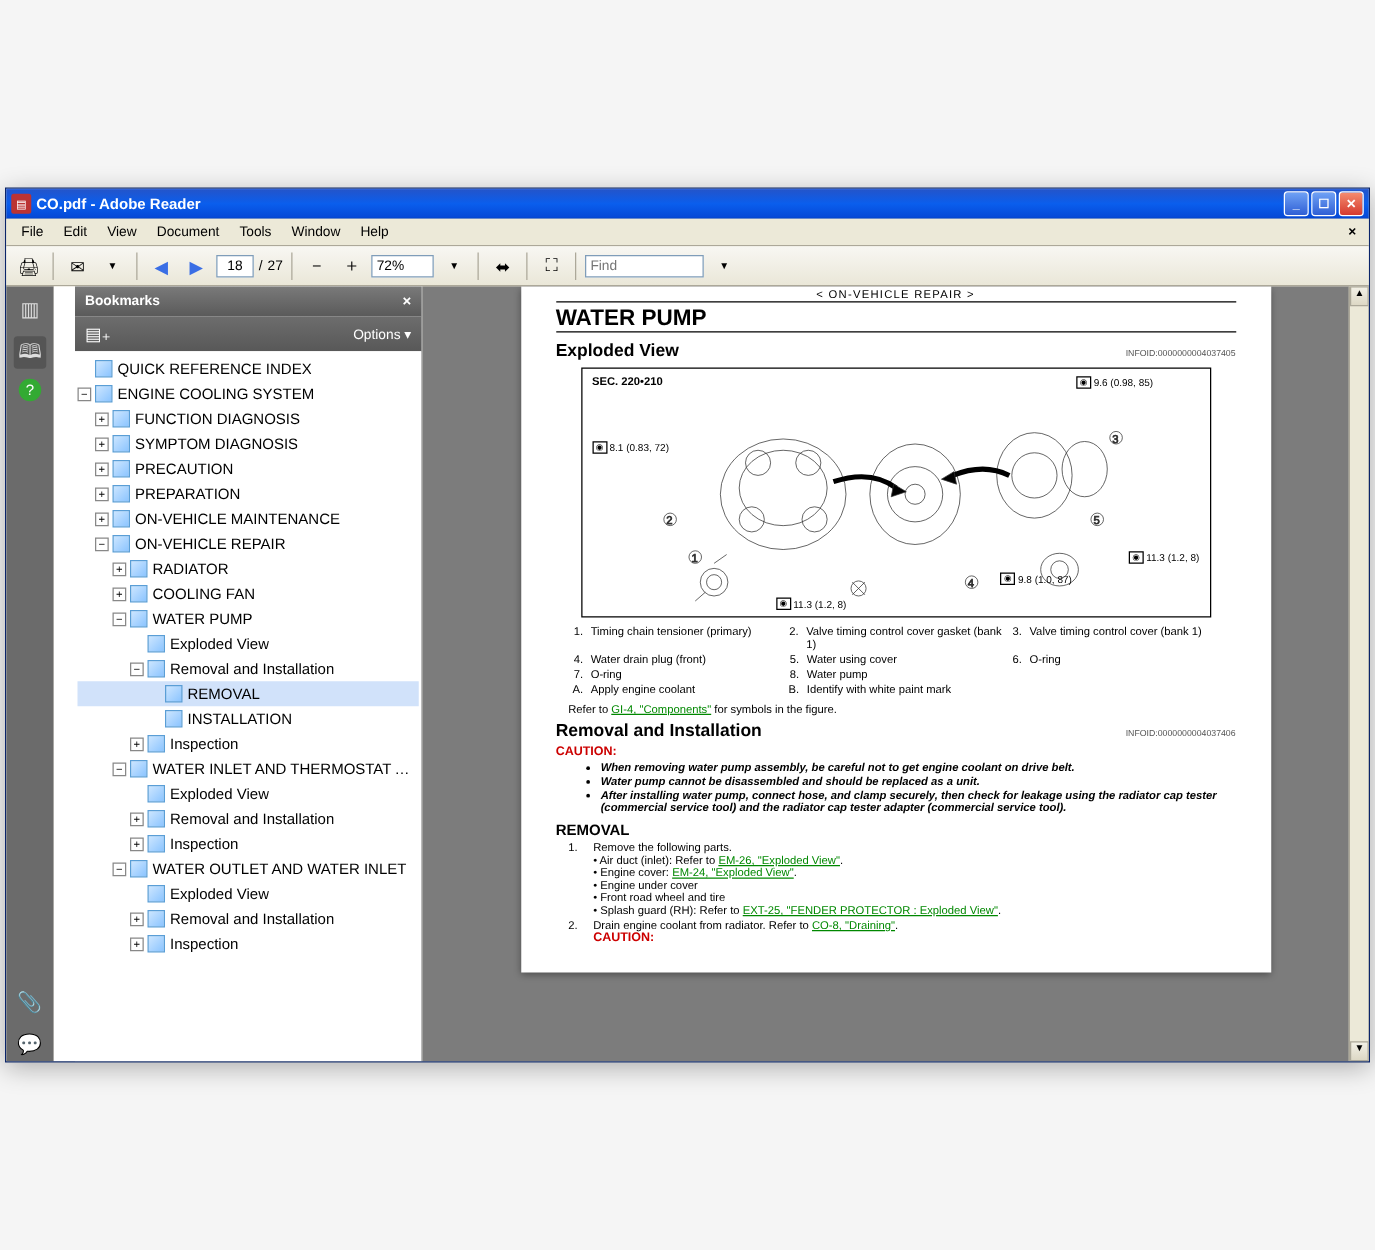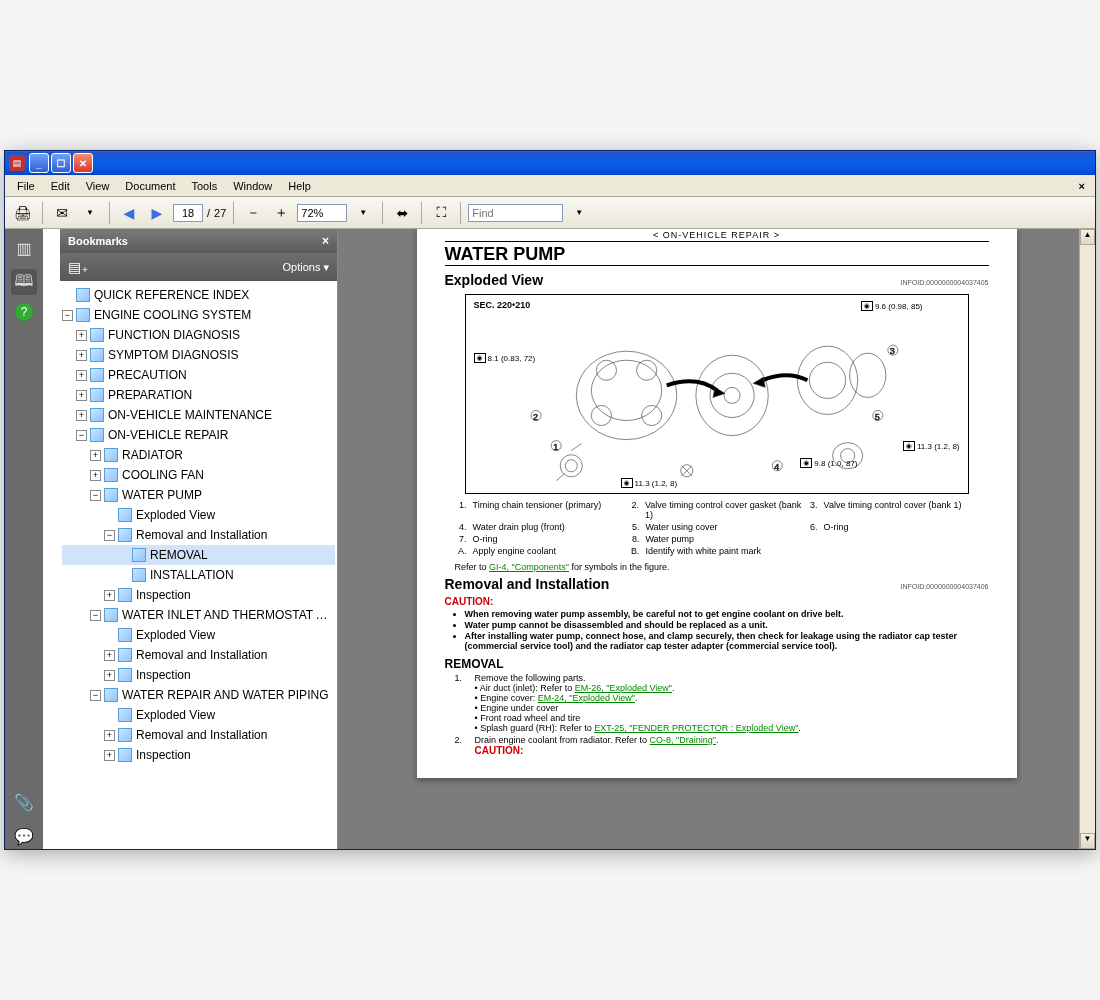--- a/index.html
+++ b/index.html
@@ -51,39 +51,40 @@
 .parts-table { margin: 6px 10px; font-size: 9px; }
 .parts-row { display: flex; margin-bottom: 2px; }
 .parts-cell { display: flex; }
 .parts-cell.c1 { width: 33%; }
 .parts-cell.c2 { width: 34%; }
 .parts-cell.c3 { width: 33%; }
 .pn { width: 18px; text-align: right; padding-right: 6px; }
 .refer { font-size: 9px; margin: 2px 10px; }
 .link { color: #008800; text-decoration: underline; }
 .caution { color: #cc0000; font-weight: bold; font-size: 10px; }
-.caution-list { margin: 2px 10px 6px 20px; font-size: 9px; }
+.caution-list { margin: 2px 10px 6px 36px; font-size: 9px; font-style: italic; }
 .caution-list li { font-weight: bold; margin-bottom: 1px; }
 h3.doc { font-size: 12px; margin: 4px 0 2px 0; }
 .step-list { margin-left: 10px; font-size: 9px; }
 .step { display: flex; margin-bottom: 2px; }
 .step-num { width: 20px; }
 .step-body { flex: 1; }
 .sub-list { }
 .sub-item::before { content: "• "; }
 .vscroll { position: absolute; right: 0; top: 0; width: 16px; height: 100%; background: #ece9d8; border-left: 1px solid #aca899; }
 .vscroll-btn { height: 16px; background: linear-gradient(#f2f0e6,#ddd8c5); border: 1px solid #aca899; font-size: 8px; text-align: center; cursor: pointer; }
 .engine-sketch { position: absolute; top: 20px; left: 50px; right: 50px; bottom: 10px; }
 </style>
 </head>
 <body>
 
 <div class="app-window">
   <div class="titlebar">
     <div class="titlebar-icon">▤</div>
+    <div class="titlebar-text">CO.pdf - Adobe Reader</div>
     <div class="win-btns">
       <div class="win-btn win-min">_</div>
       <div class="win-btn win-max">☐</div>
       <div class="win-btn win-close">✕</div>
     </div>
   </div>
 
   <div class="menubar">
     <div class="menubar-item">File</div>
     <div class="menubar-item">Edit</div>
@@ -278,21 +279,21 @@
             <span class="bm-spacer"></span>
             <span class="bm-expander">+</span>
             <span class="bm-icon"></span>
             <span class="bm-label">Inspection</span>
           </div>
           <div class="bm-item">
             <span class="bm-spacer"></span>
             <span class="bm-spacer"></span>
             <span class="bm-expander">−</span>
             <span class="bm-icon"></span>
-            <span class="bm-label">WATER REPAIR AND WATER PIPING</span>
+            <span class="bm-label">WATER OUTLET AND WATER INLET</span>
           </div>
           <div class="bm-item">
             <span class="bm-spacer"></span>
             <span class="bm-spacer"></span>
             <span class="bm-spacer"></span>
             <span class="bm-spacer"></span>
             <span class="bm-icon"></span>
             <span class="bm-label">Exploded View</span>
           </div>
           <div class="bm-item">

